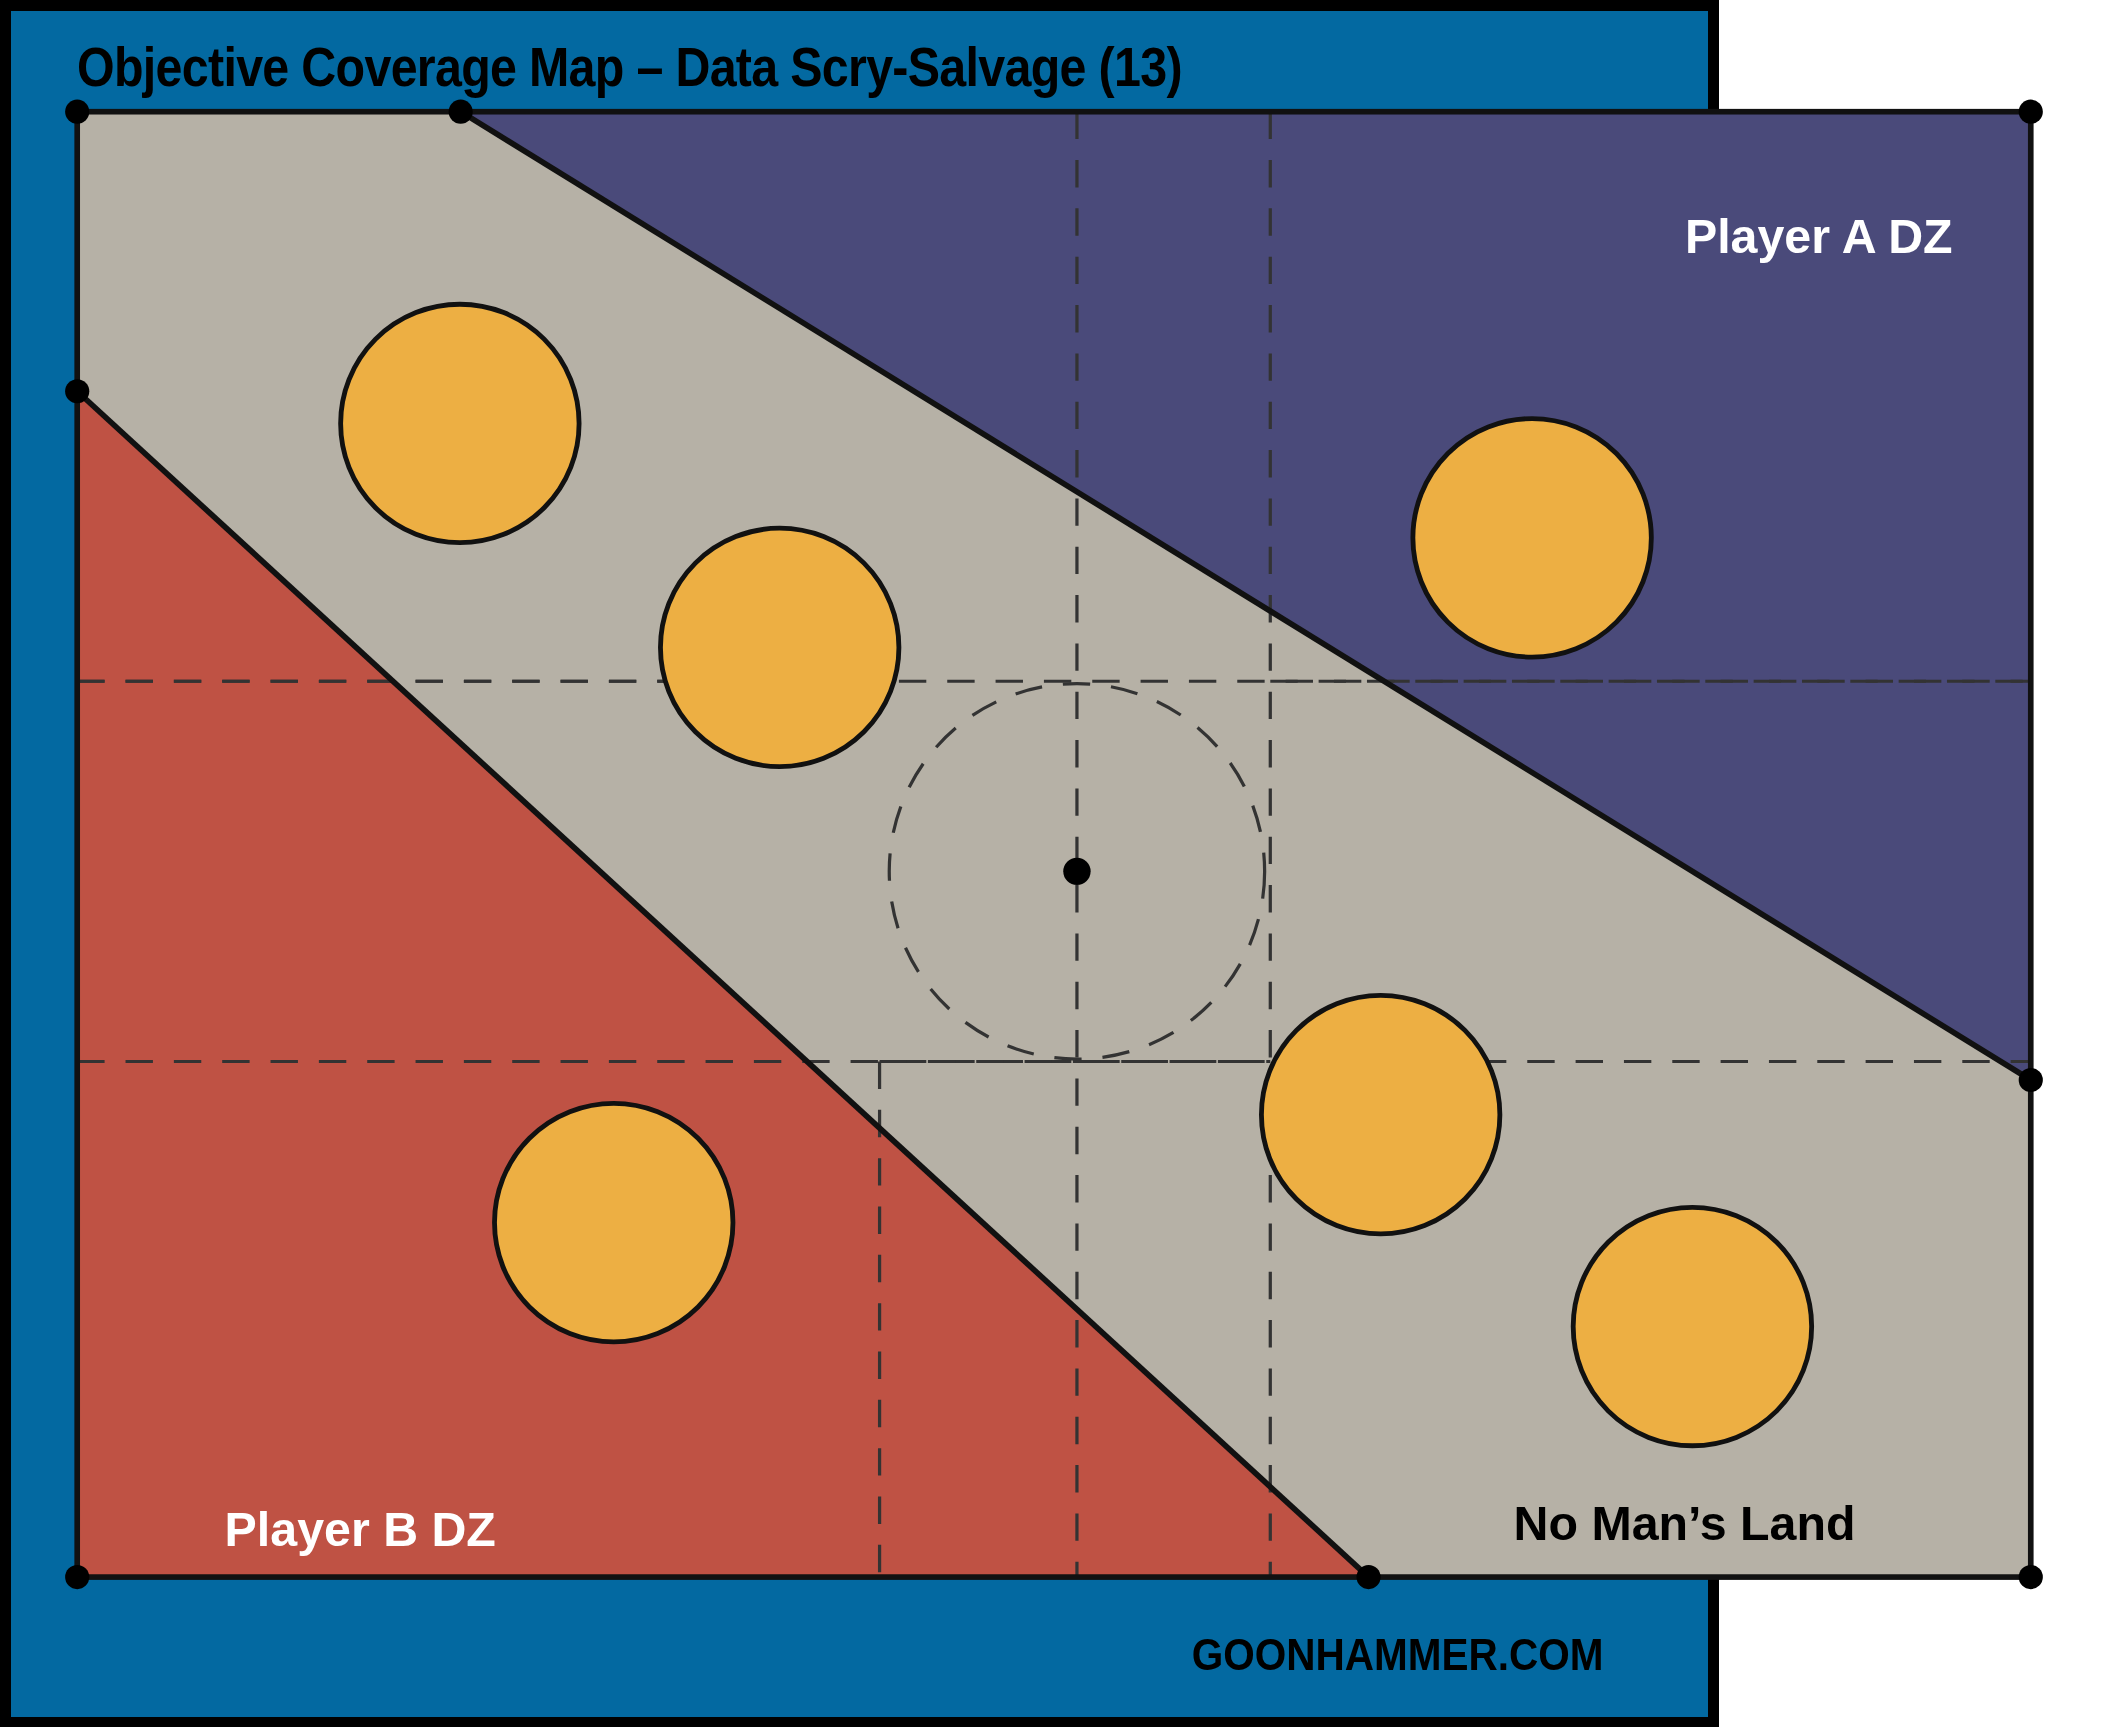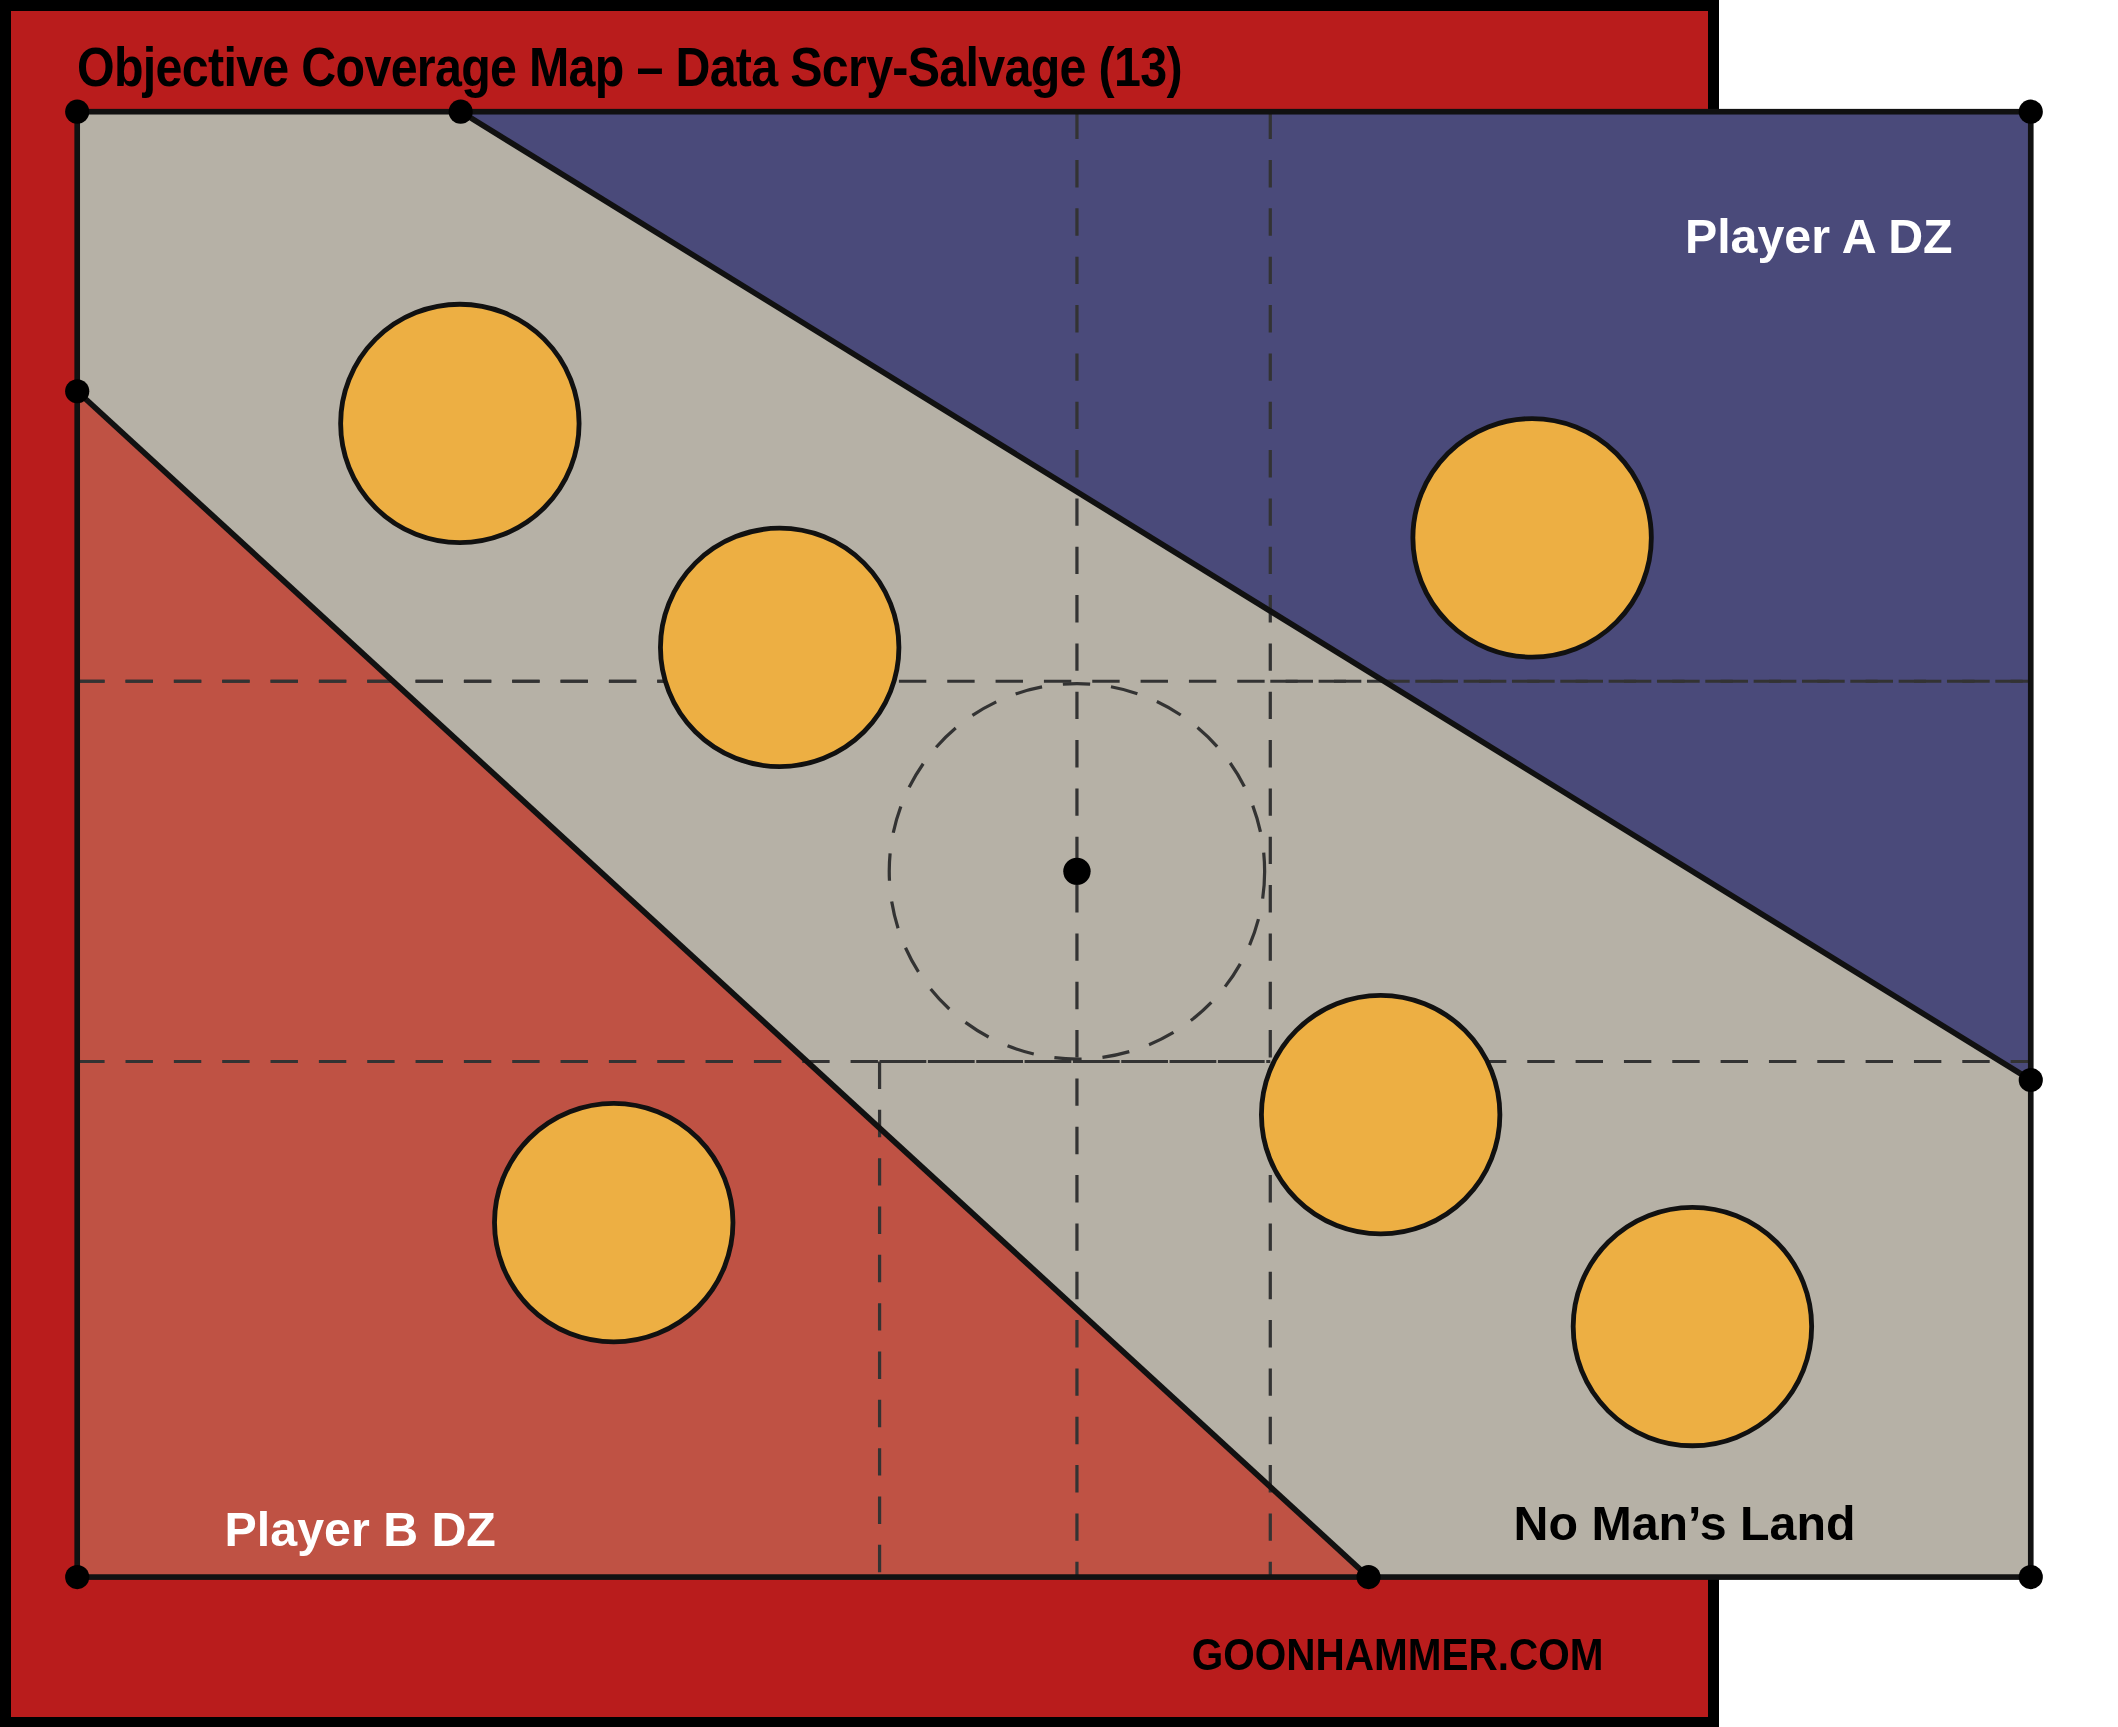--- a/index.html
+++ b/index.html
@@ -10,21 +10,21 @@
   body {
     width: 2119px;
     height: 1728px;
     font-family: "Liberation Sans", sans-serif;
     overflow: hidden;
   }
   #page {
     position: relative;
     width: 1719px;
     height: 1728px;
-    background: #b91c1c;
+    background: #0369a1;
     box-sizing: border-box;
     border: 11.3px solid #000000;
   }
   #title {
     position: absolute;
     left: 66px;
     top: 24px;
     font-size: 55px;
     font-weight: bold;
     letter-spacing: -0.8px;

